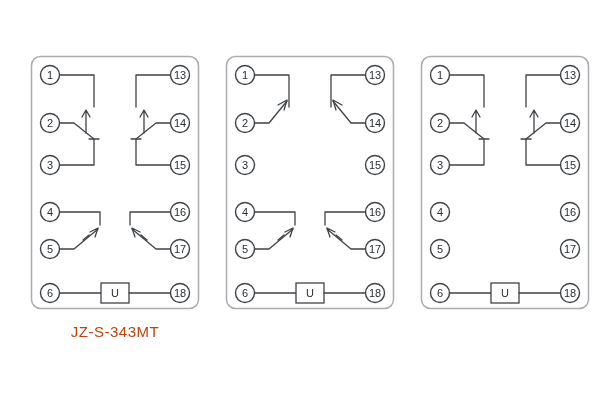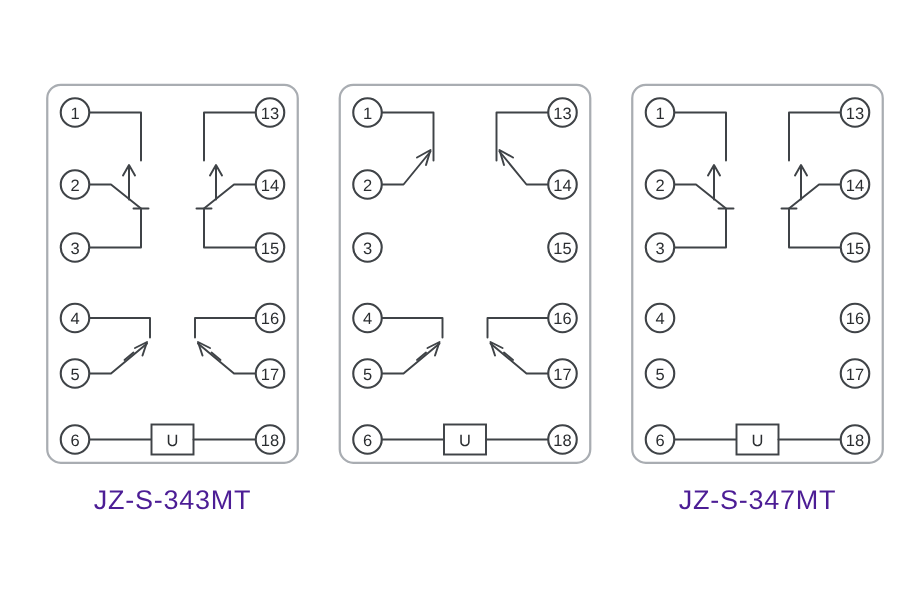--- a/index.html
+++ b/index.html
@@ -46,22 +46,22 @@
     font-size: 11px;
     fill: #2b2e31;
   }
   .ubox {
     fill: #ffffff;
     stroke: #3f4347;
     stroke-width: 1.3;
   }
   .panel-label {
     margin-top: 13px;
-    font-size: 18px;
-    color: #4c1d95;
+    font-size: 15px;
+    color: #c2410c;
     letter-spacing: 0.5px;
   }
 </style>
 </head>
 <body>
 
 <div class="stage">
   <div class="panels">
 
     <div class="panel">
@@ -306,17 +306,16 @@
         </g>
         <g>
           <circle class="term" cx="150" cy="194" r="9.5"></circle>
           <text class="tnum" x="150" y="198" text-anchor="middle">17</text>
         </g>
         <g>
           <circle class="term" cx="150" cy="238" r="9.5"></circle>
           <text class="tnum" x="150" y="242" text-anchor="middle">18</text>
         </g>
       </svg>
-      <div class="panel-label">JZ-S-347MT</div>
     </div>
 
   </div>
 </div>
 
 </body></html>

